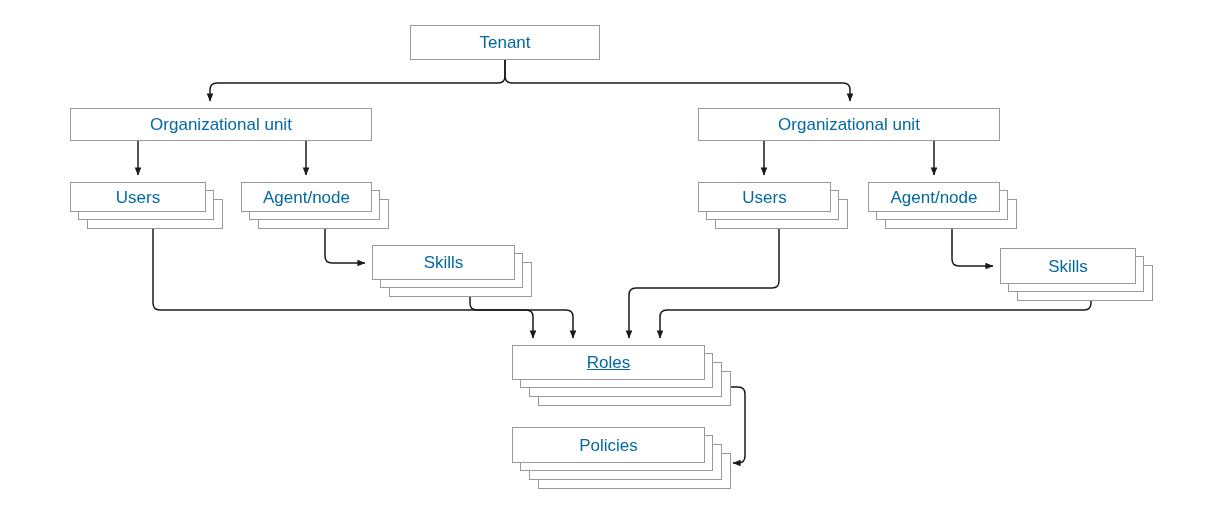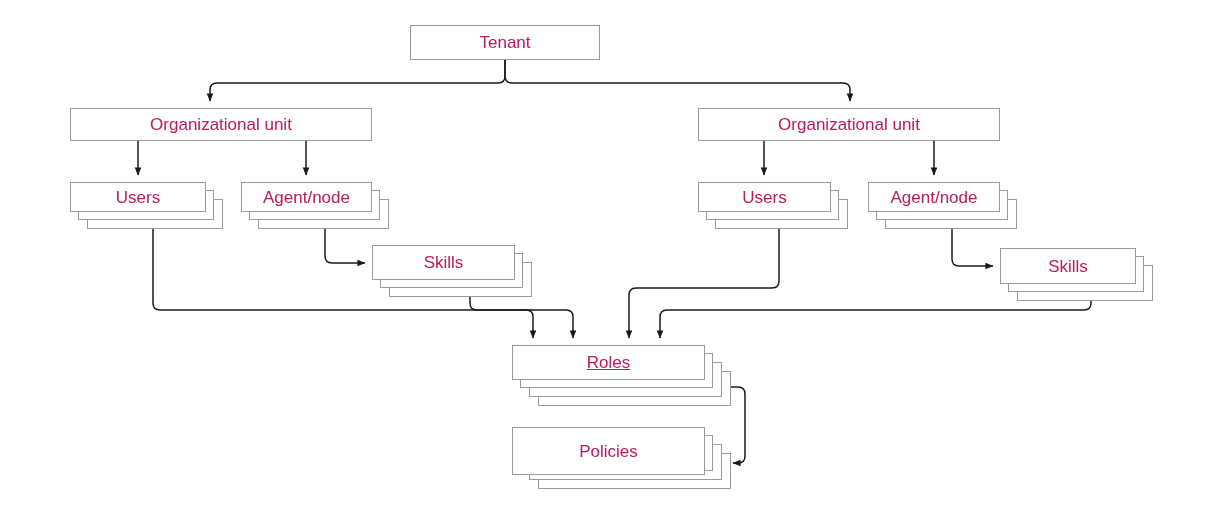--- a/index.html
+++ b/index.html
@@ -26,21 +26,21 @@
     height: 513px;
   }
   .node-box {
     position: absolute;
     box-sizing: border-box;
     background: #ffffff;
     border: 1.3px solid #999999;
     display: flex;
     align-items: center;
     justify-content: center;
-    color: #be185d;
+    color: #0369a1;
     font-size: 17px;
     line-height: 1;
     white-space: nowrap;
   }
   .stack-layer {
     position: absolute;
     box-sizing: border-box;
     background: #ffffff;
     border: 1.3px solid #999999;
   }
@@ -159,18 +159,18 @@
     <div class="stack-layer" style="left:8px; top:8px; width:193px; height:35px;"></div>
     <div class="node-box" style="left:0px; top:0px; width:193px; height:35px;text-decoration:underline;">
       <span class="node-label">Roles</span>
     </div>
   </div>
 
   <div class="stack-group" style="left:512px; top:427px;">
     <div class="stack-layer" style="left:26px; top:26px; width:193px; height:36px;"></div>
     <div class="stack-layer" style="left:17px; top:17px; width:193px; height:36px;"></div>
     <div class="stack-layer" style="left:8px; top:8px; width:193px; height:36px;"></div>
-    <div class="node-box" style="left:0px; top:0px; width:193px; height:48px;">
+    <div class="node-box" style="left:0px; top:0px; width:193px; height:36px;">
       <span class="node-label">Policies</span>
     </div>
   </div>
 
 </div>
 
 </body></html>

